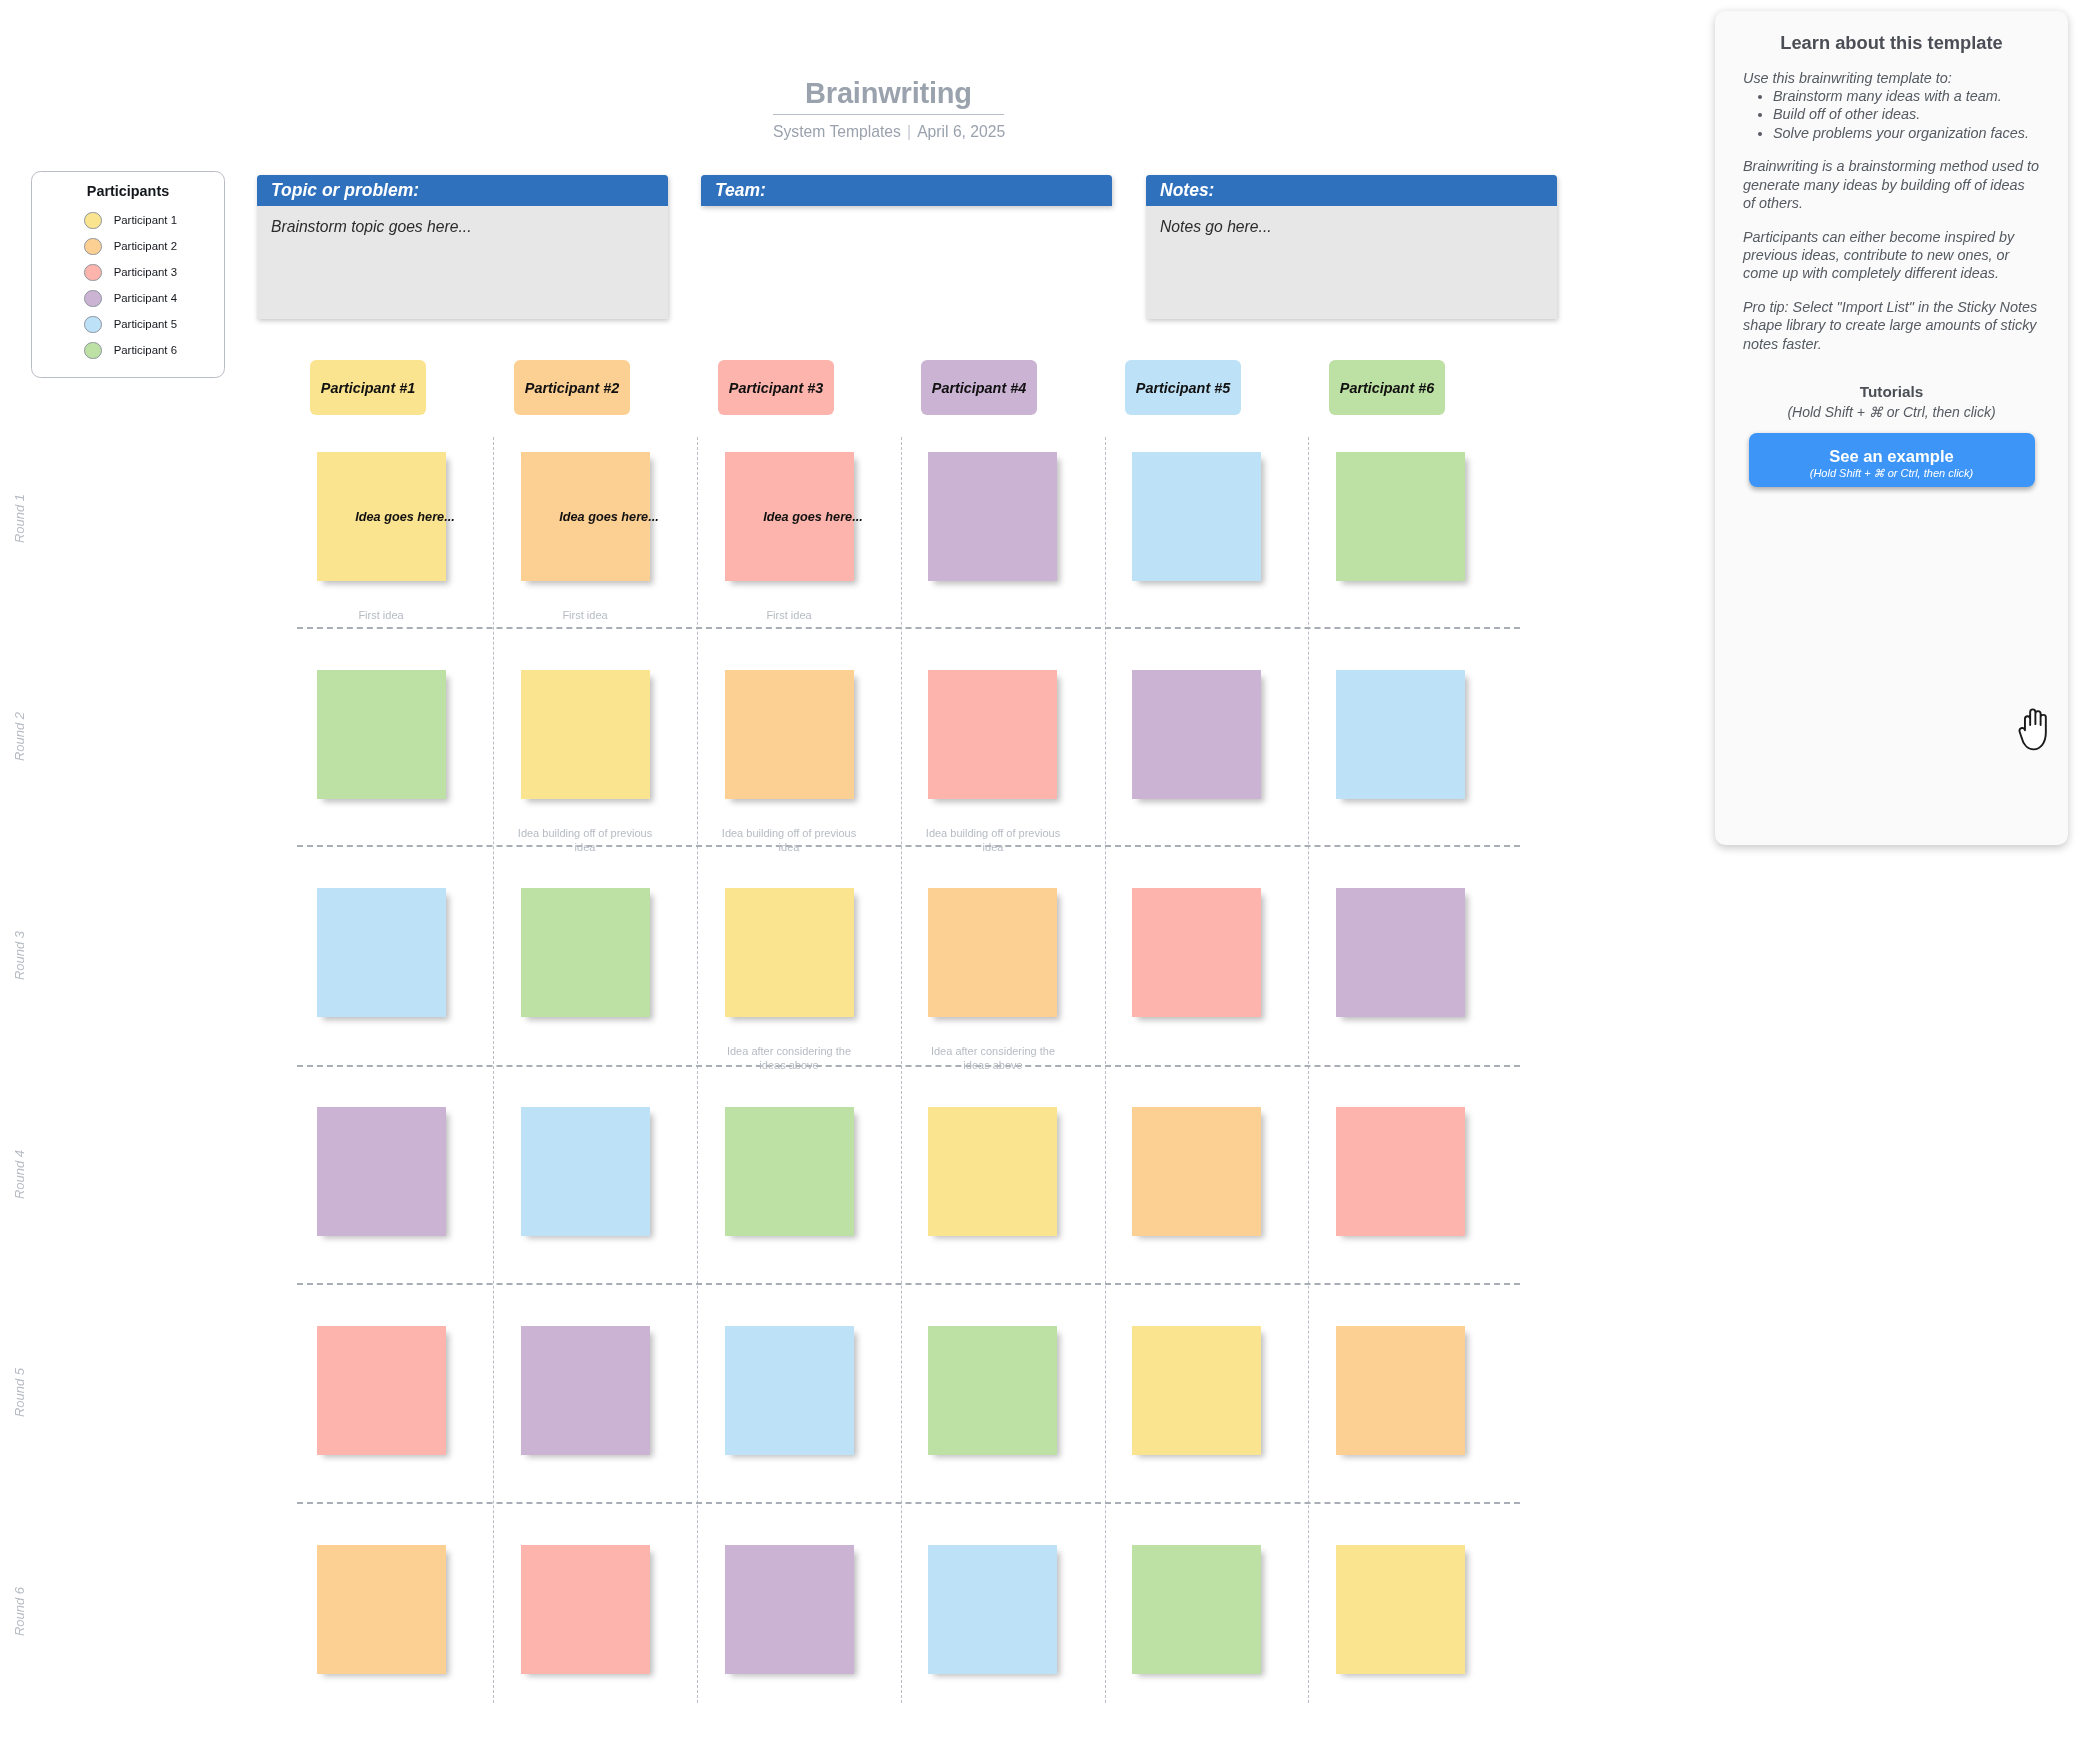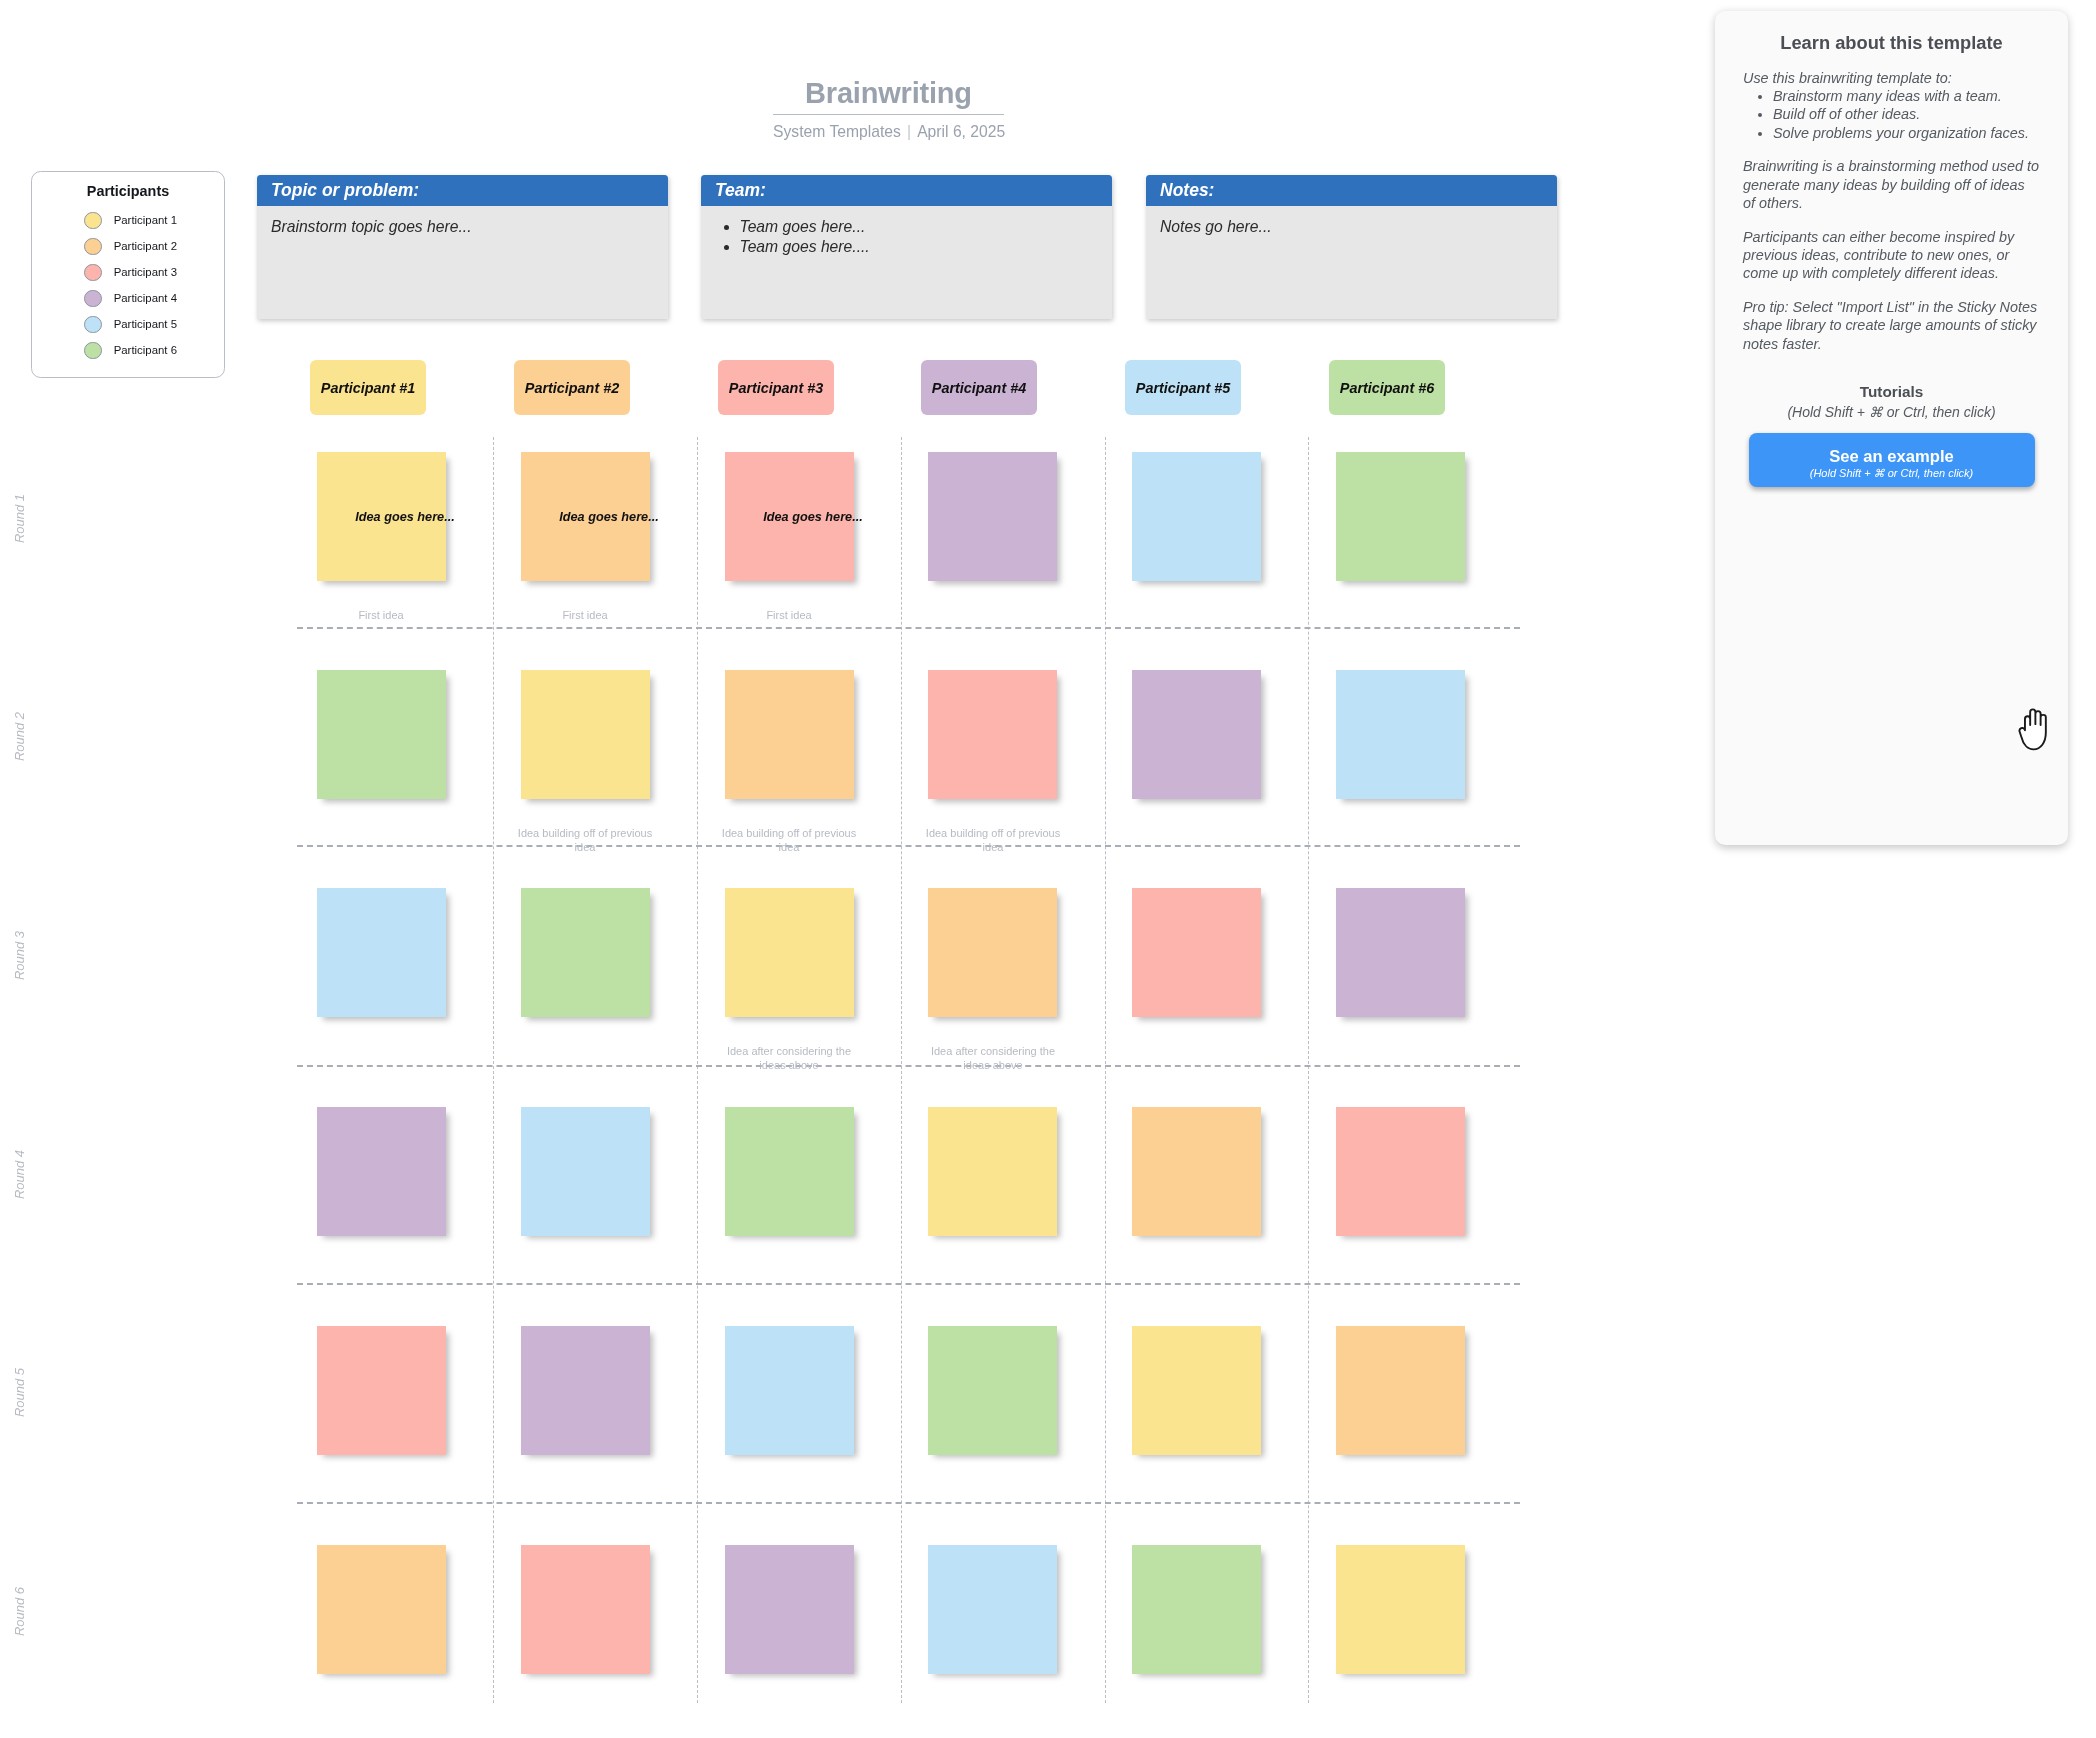--- a/index.html
+++ b/index.html
@@ -311,26 +311,20 @@
 
   <div id="header-boxes">
       <div class="hbox" id="hbox-topic">
         <div class="hbox-head" style="background: rgb(47, 113, 189);">Topic or problem:</div>
         <div class="hbox-body">
           <div>Brainstorm topic goes here...</div>
         </div>
       </div>
       <div class="hbox" id="hbox-team">
         <div class="hbox-head" style="background: rgb(47, 113, 189);">Team:</div>
-        <div class="hbox-body">
-          <ul>
-            <li>Team goes here...</li>
-            <li>Team goes here....</li>
-          </ul>
-        </div>
       </div>
       <div class="hbox" id="hbox-notes">
         <div class="hbox-head" style="background: rgb(47, 113, 189);">Notes:</div>
         <div class="hbox-body">
           <div>Notes go here...</div>
         </div>
       </div>
     </div>
 
   <div id="col-headers">

